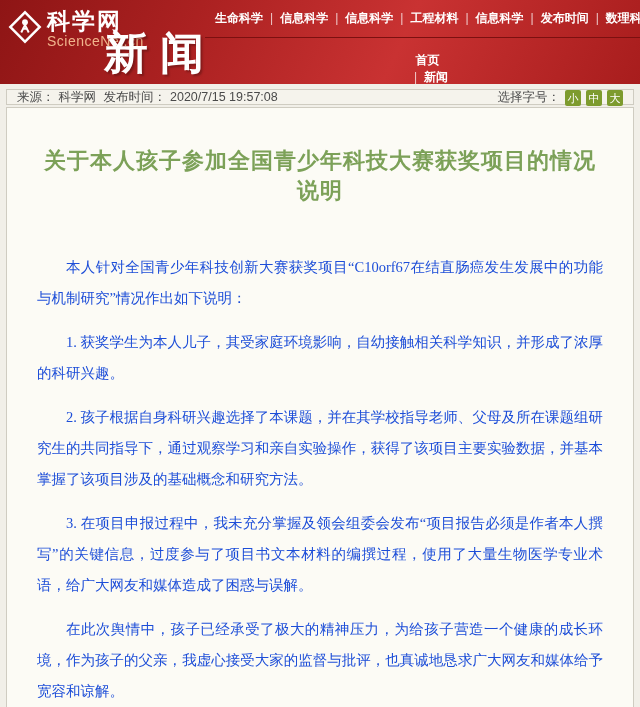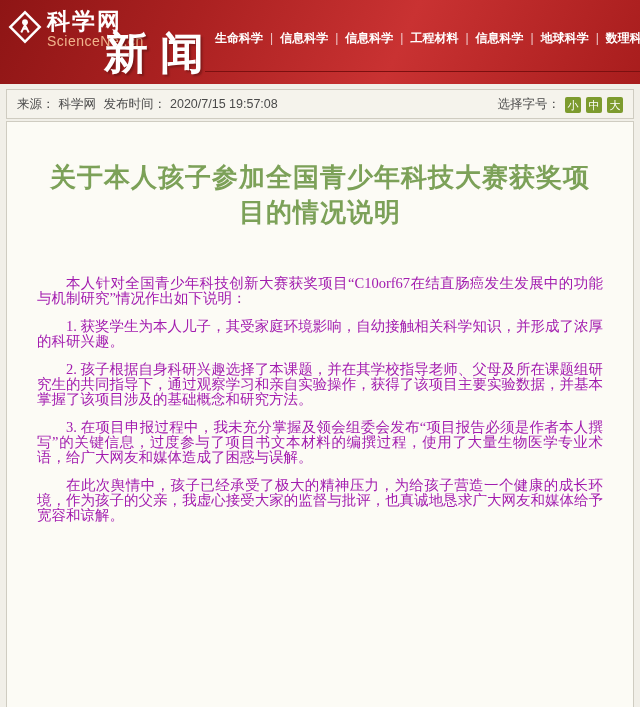--- a/index.html
+++ b/index.html
@@ -21,57 +21,57 @@
   .logo-icon { width:34px; height:36px; display:block; margin-right:5px; }
   .logo-cn { color:#fff; font-size:23px; font-weight:bold; letter-spacing:2px; line-height:24px; }
   .logo-en { color:#f0b48c; font-size:14px; letter-spacing:0.5px; }
   .masthead {
     position:absolute; left:104px; top:24px;
     color:#fff; font-size:44px; font-weight:bold; letter-spacing:12px;
     text-shadow:2px 2px 2px rgba(0,0,0,0.25);
   }
   .nav-area { position:absolute; left:205px; top:0; right:0; }
   .top-nav, .sub-nav { list-style:none; display:flex; align-items:center; }
-  .top-nav { padding:10px 0 24px 10px; border-bottom:1px solid #7c1010;margin-top:20px; }
+  .top-nav { padding:10px 0 10px 10px; border-bottom:1px solid #7c1010; }
   .sub-nav { padding:14px 0 0 10px;flex-direction:column; }
   .top-nav li, .sub-nav li {
     color:#ffffff; font-size:12px; font-weight:bold; cursor:pointer; flex:none;
   }
   .top-nav li + li::before, .sub-nav li + li::before {
     content:"|"; color:rgba(255,255,255,0.75); font-weight:normal; padding:0 7px;
   }
 
   
   .info-bar {
-    margin:5px 6px 0; height:30px;
+    margin:5px 6px 0; height:16px;
     border:1px solid #cfccc1; background:#f5f3ec;
     display:flex; align-items:center; justify-content:space-between;
     padding:0 10px; font-size:12.5px; color:#4a4a4a;
   }
   .info-left span { margin-right:4px; }
   .info-right { display:flex; align-items:flex-end; }
   .fs-btn {
     display:inline-block; min-width:16px; height:16px; line-height:16px;
     background:#7d9b2e; color:#fff; font-size:11px; text-align:center;
     margin-left:5px; border-radius:2px; cursor:pointer; padding:0 1px;
   }
 
   
   .article-box {
     margin:2px 6px 0; border:1px solid #cfccc1; background:#fcfbf5;
     padding:38px 30px 40px; min-height:600px;
   }
   .article-title {
-    text-align:center; color:#7ca158; font-size:26px; font-weight:bold;
+    text-align:center; color:#7ca158; font-size:22px; font-weight:bold;
     letter-spacing:1px; margin-bottom:46px;
     font-family:"Liberation Sans","DejaVu Sans",sans-serif;
   }
   .article-body p {
     font-family:"Liberation Serif","DejaVu Serif",serif;
-    font-size:14.5px; color:#a21caf; line-height:15px;
+    font-size:14.5px; color:#1d4ed8; line-height:31px;
     text-indent:2em; margin-bottom:13px; text-align:justify;
   }
 </style>
 </head>
 <body>
 
 <header class="site-header">
   <div class="logo">
     <svg class="logo-icon" viewBox="0 0 24 26">
       <rect x="4.5" y="5.5" width="15" height="15" transform="rotate(45 12 13)" fill="none" stroke="#ffffff" stroke-width="1.8"></rect>
@@ -86,21 +86,21 @@
 
   <div class="masthead">新闻</div>
 
   <div class="nav-area">
     <ul class="top-nav">
       <li>生命科学</li>
       <li>信息科学</li>
       <li>信息科学</li>
       <li>工程材料</li>
       <li>信息科学</li>
-      <li>地球科学</li>
+      <li>发布时间</li>
       <li>数理科学</li>
 
     </ul>
     <ul class="sub-nav">
       <li>首页</li>
       <li>新闻</li>
       <li>博客</li>
       <li>院士</li>
       <li>人才</li>
       <li>会议</li>

